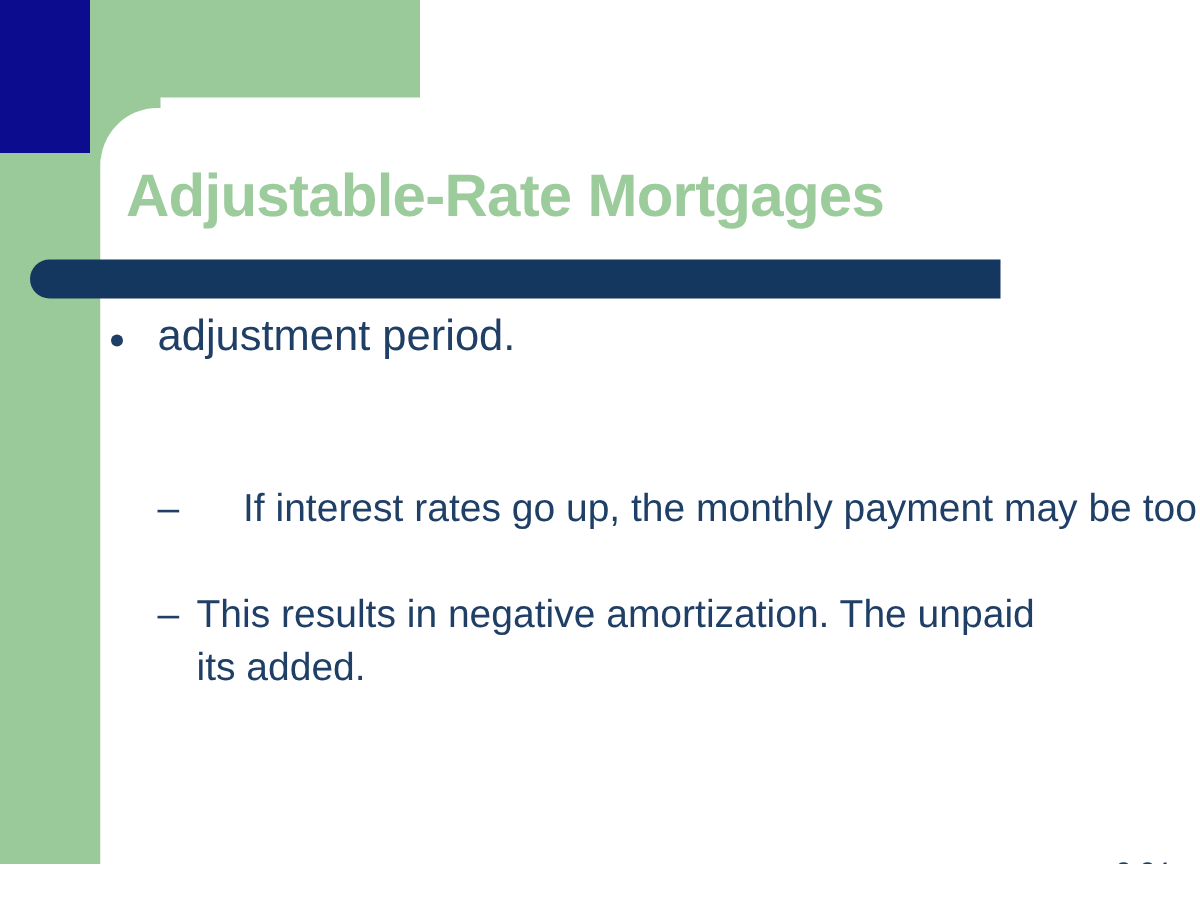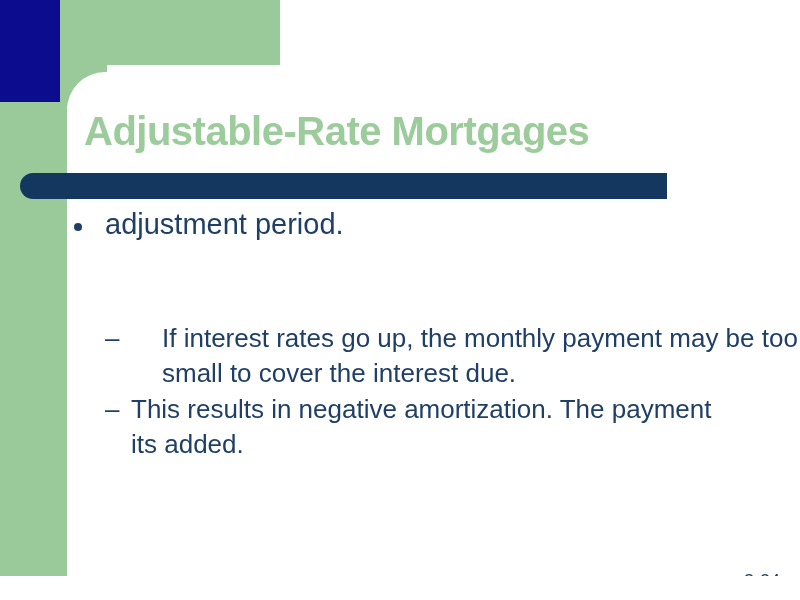--- a/index.html
+++ b/index.html
@@ -133,24 +133,23 @@
   <div class="title-divider"></div>
 
   <span class="bullet-dot"></span>
   <div class="body-text l1-text">
     <div>adjustment period.</div>
   </div>
 
   <span class="body-text l2-dash dash-a">–</span>
   <div class="body-text l2-text text-a">
     <div>If interest rates go up, the monthly payment may be too</div>
-    <div>small to cover the interest due.</div>
   </div>
 
   <span class="body-text l2-dash dash-b">–</span>
   <div class="body-text l2-text text-b">
-    <div>This results in negative amortization. The payment</div>
+    <div>This results in negative amortization. The unpaid</div>
     <div>its added.</div>
   </div>
 
   <div class="page-number">8-34</div>
 
 </div>
 
 </body></html>

